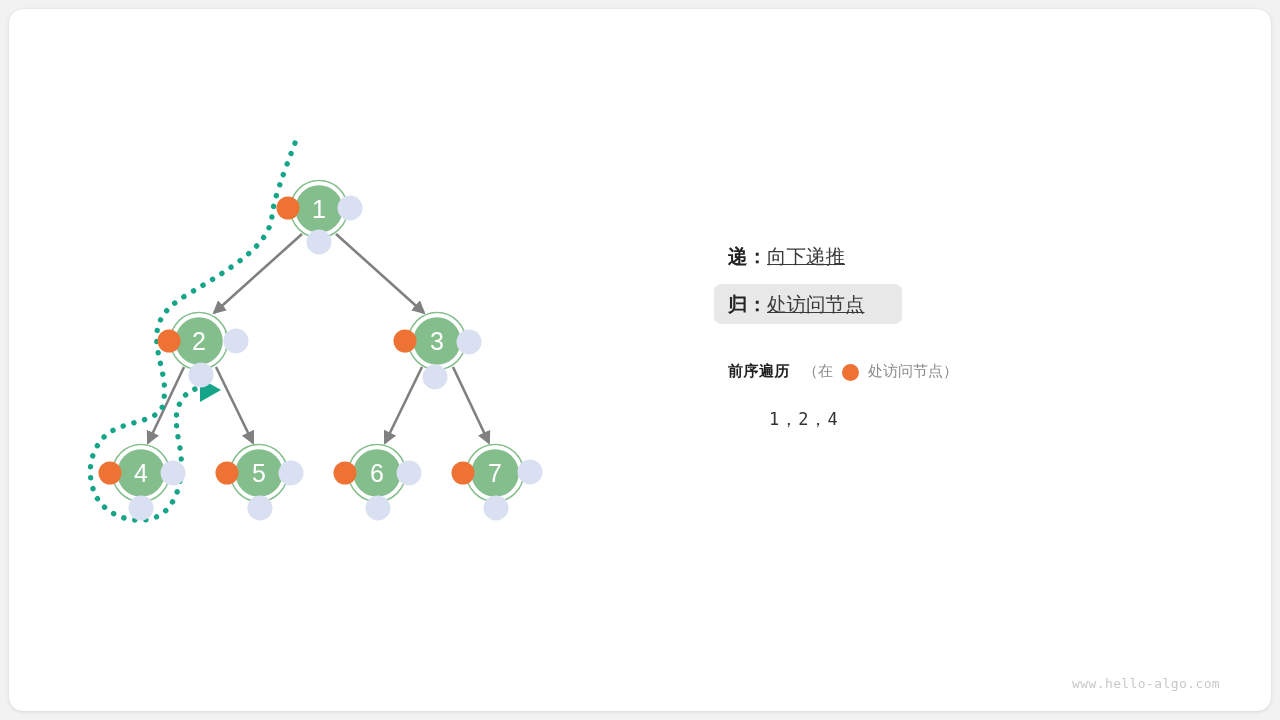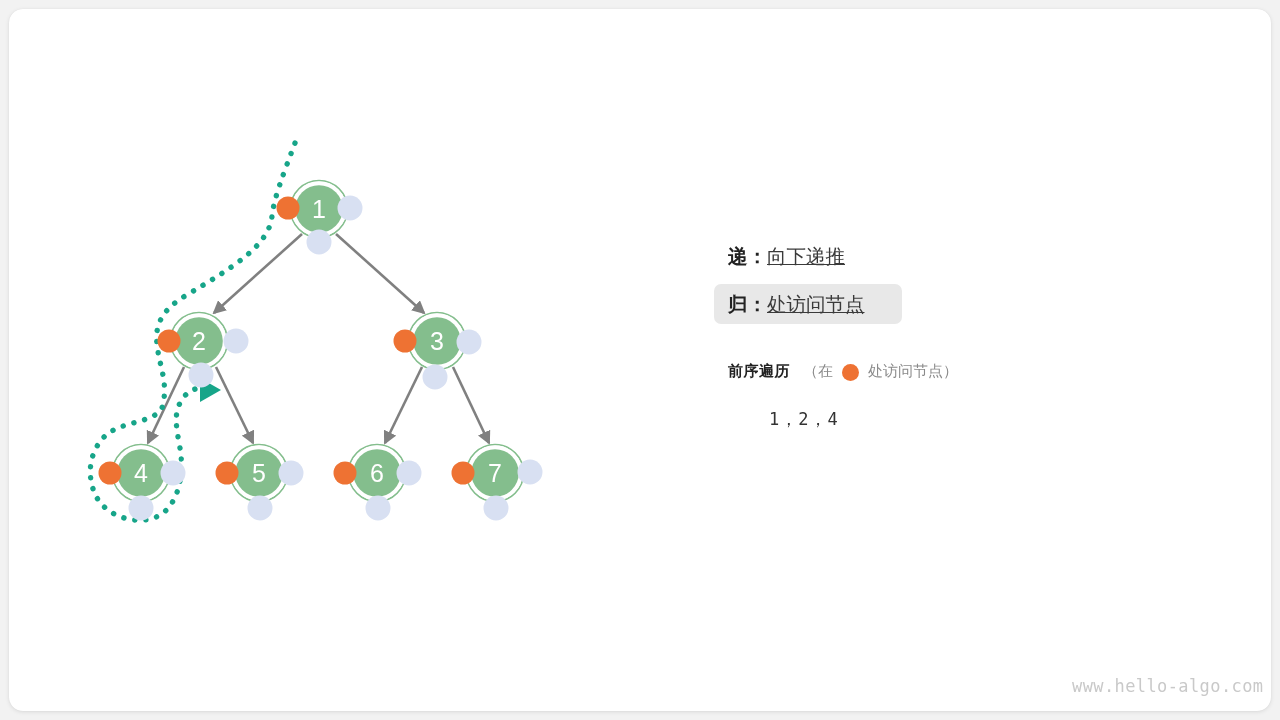--- a/index.html
+++ b/index.html
@@ -108,21 +108,21 @@
     font-size: 17px;
     color: #333333;
     letter-spacing: 1px;
     margin-left: 32px;
   }
   .watermark {
     position: absolute;
     left: 1072px;
     top: 676px;
     font-family: "DejaVu Sans Mono", monospace;
-    font-size: 17px;
+    font-size: 13px;
     color: #c9c9c9;
     letter-spacing: 0.4px;
   }
 </style>
 </head>
 <body>
 
 <div id="stage">
   <div id="card"></div>
 

